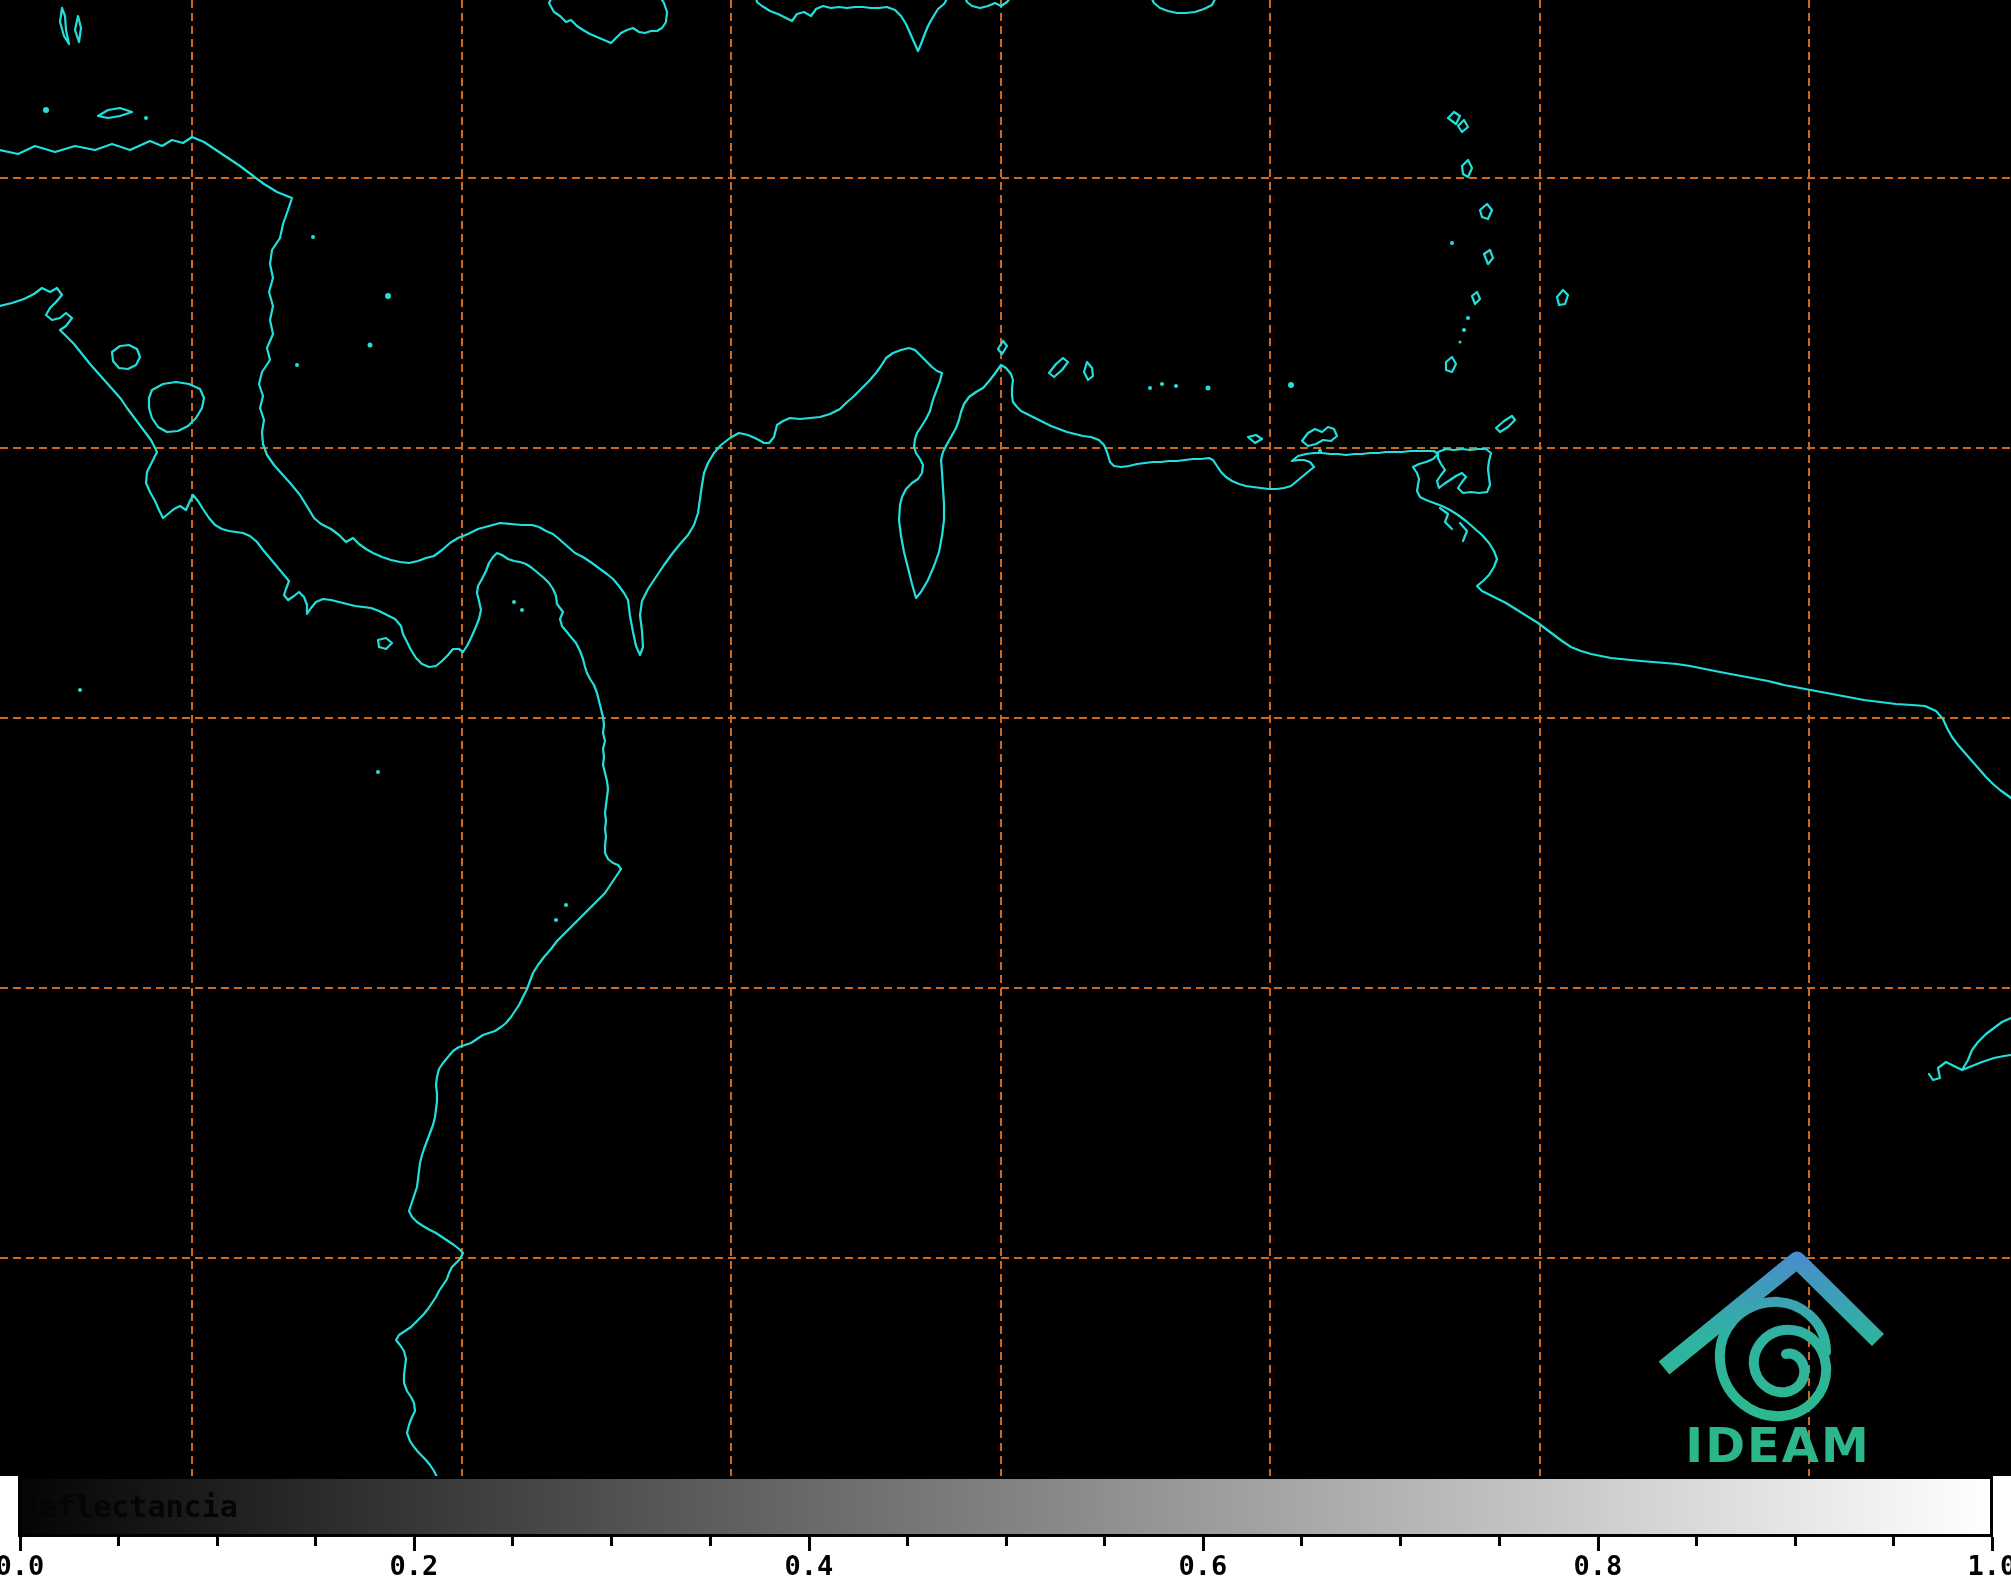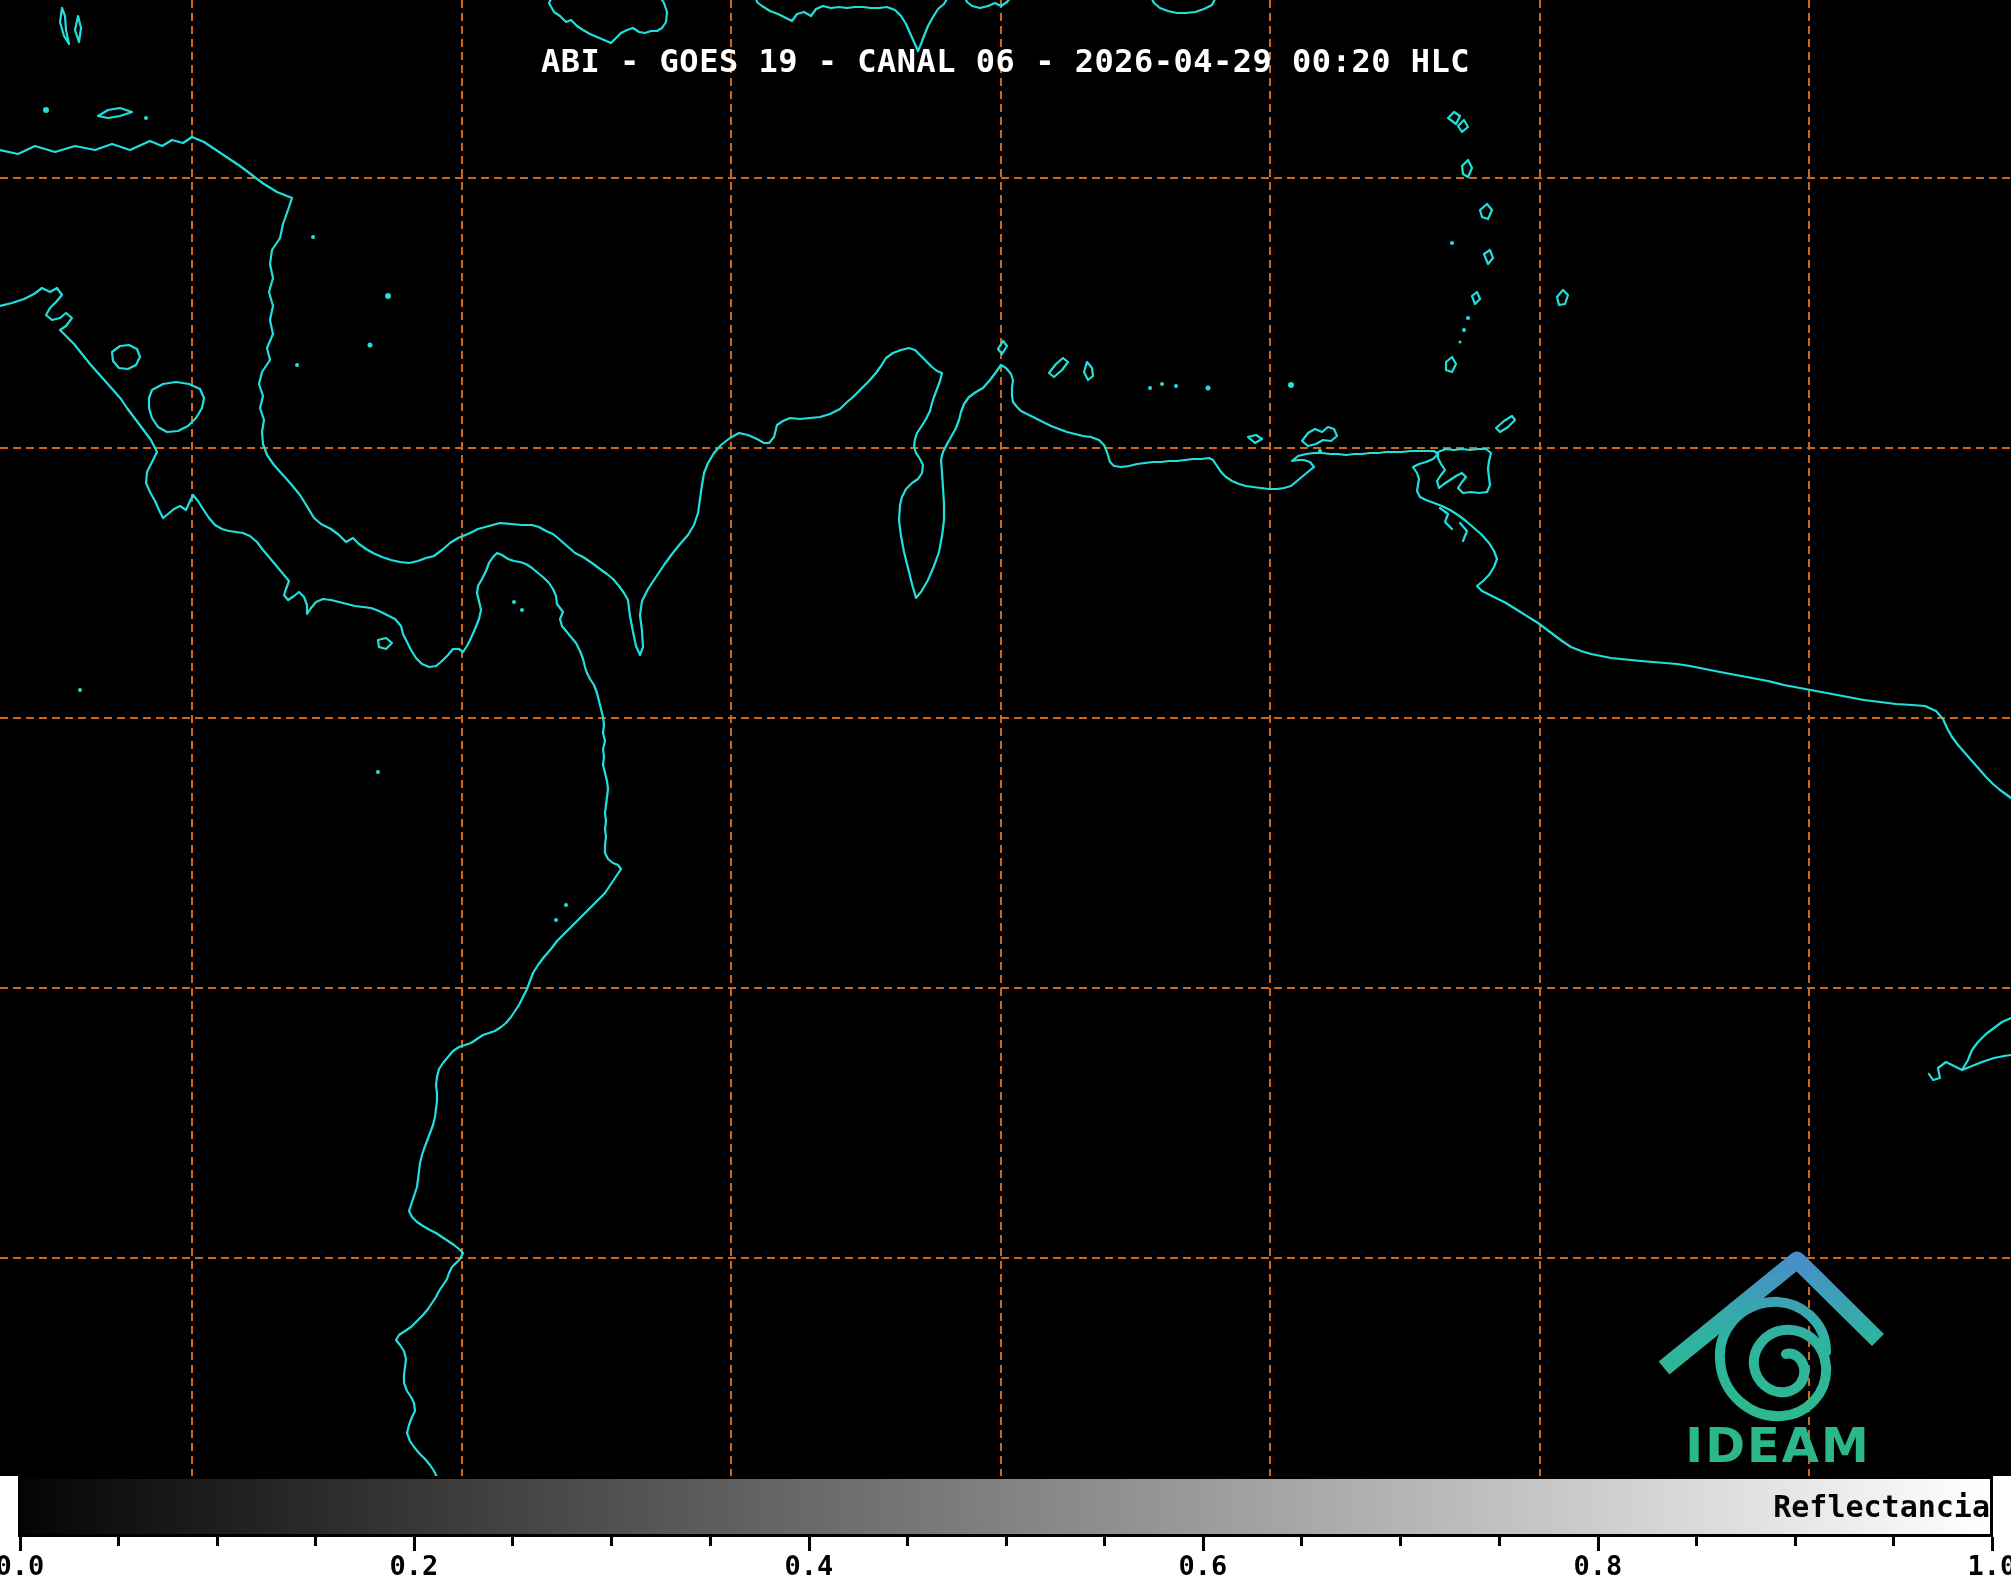--- a/index.html
+++ b/index.html
@@ -21,21 +21,21 @@
   .cbar{
     position:absolute;left:0;top:1476px;width:2011px;height:101px;
     background:#ffffff;z-index:40;
   }
   .cbar-bar{
     position:absolute;left:18px;top:0;width:1969px;height:55px;
     border:3px solid #000;
   }
   .cbar-label{
     position:absolute;left:0;right:0;top:50%;transform:translateY(-52%);
-    text-align:right;font-size:30px;font-weight:bold;color:#050505;
+    text-align:left;font-size:30px;font-weight:bold;color:#050505;
     letter-spacing:0px;
   }
   .tick{position:absolute;background:#000;width:3px;}
   .tick.major{top:61px;height:14px;}
   .tick.minor{top:61px;height:9px;}
   .tick-label{
     position:absolute;top:74px;transform:translateX(-50%);
     font-size:27px;font-weight:bold;color:#000;white-space:nowrap;
   }
 </style>
@@ -122,21 +122,20 @@
           <circle cx="1452" cy="243" r="2"></circle>
             <circle cx="1320" cy="451" r="2"></circle>
           <circle cx="514" cy="602" r="2"></circle>
             <circle cx="522" cy="610" r="2"></circle>
           <circle cx="566" cy="905" r="2"></circle>
             <circle cx="556" cy="920" r="2"></circle>
         </g>
       </g>
     </svg>
 
-    <div class="map-title">ABI - GOES 19 - CANAL 06 - 2026-04-29 00:20 HLC</div>
 
     <svg class="logo" width="260" height="238" viewBox="1638 1238 260 238">
       <defs>
         <linearGradient id="logoGrad" gradientUnits="userSpaceOnUse" x1="1780" y1="1255" x2="1780" y2="1420">
           <stop offset="0" stop-color="#4a8ccc"></stop>
           <stop offset="0.5" stop-color="#2fb3a0"></stop>
           <stop offset="1" stop-color="#2db88d"></stop>
         </linearGradient>
       </defs>
       <g fill="none" stroke="url(#logoGrad)" stroke-linecap="butt" stroke-linejoin="round">

